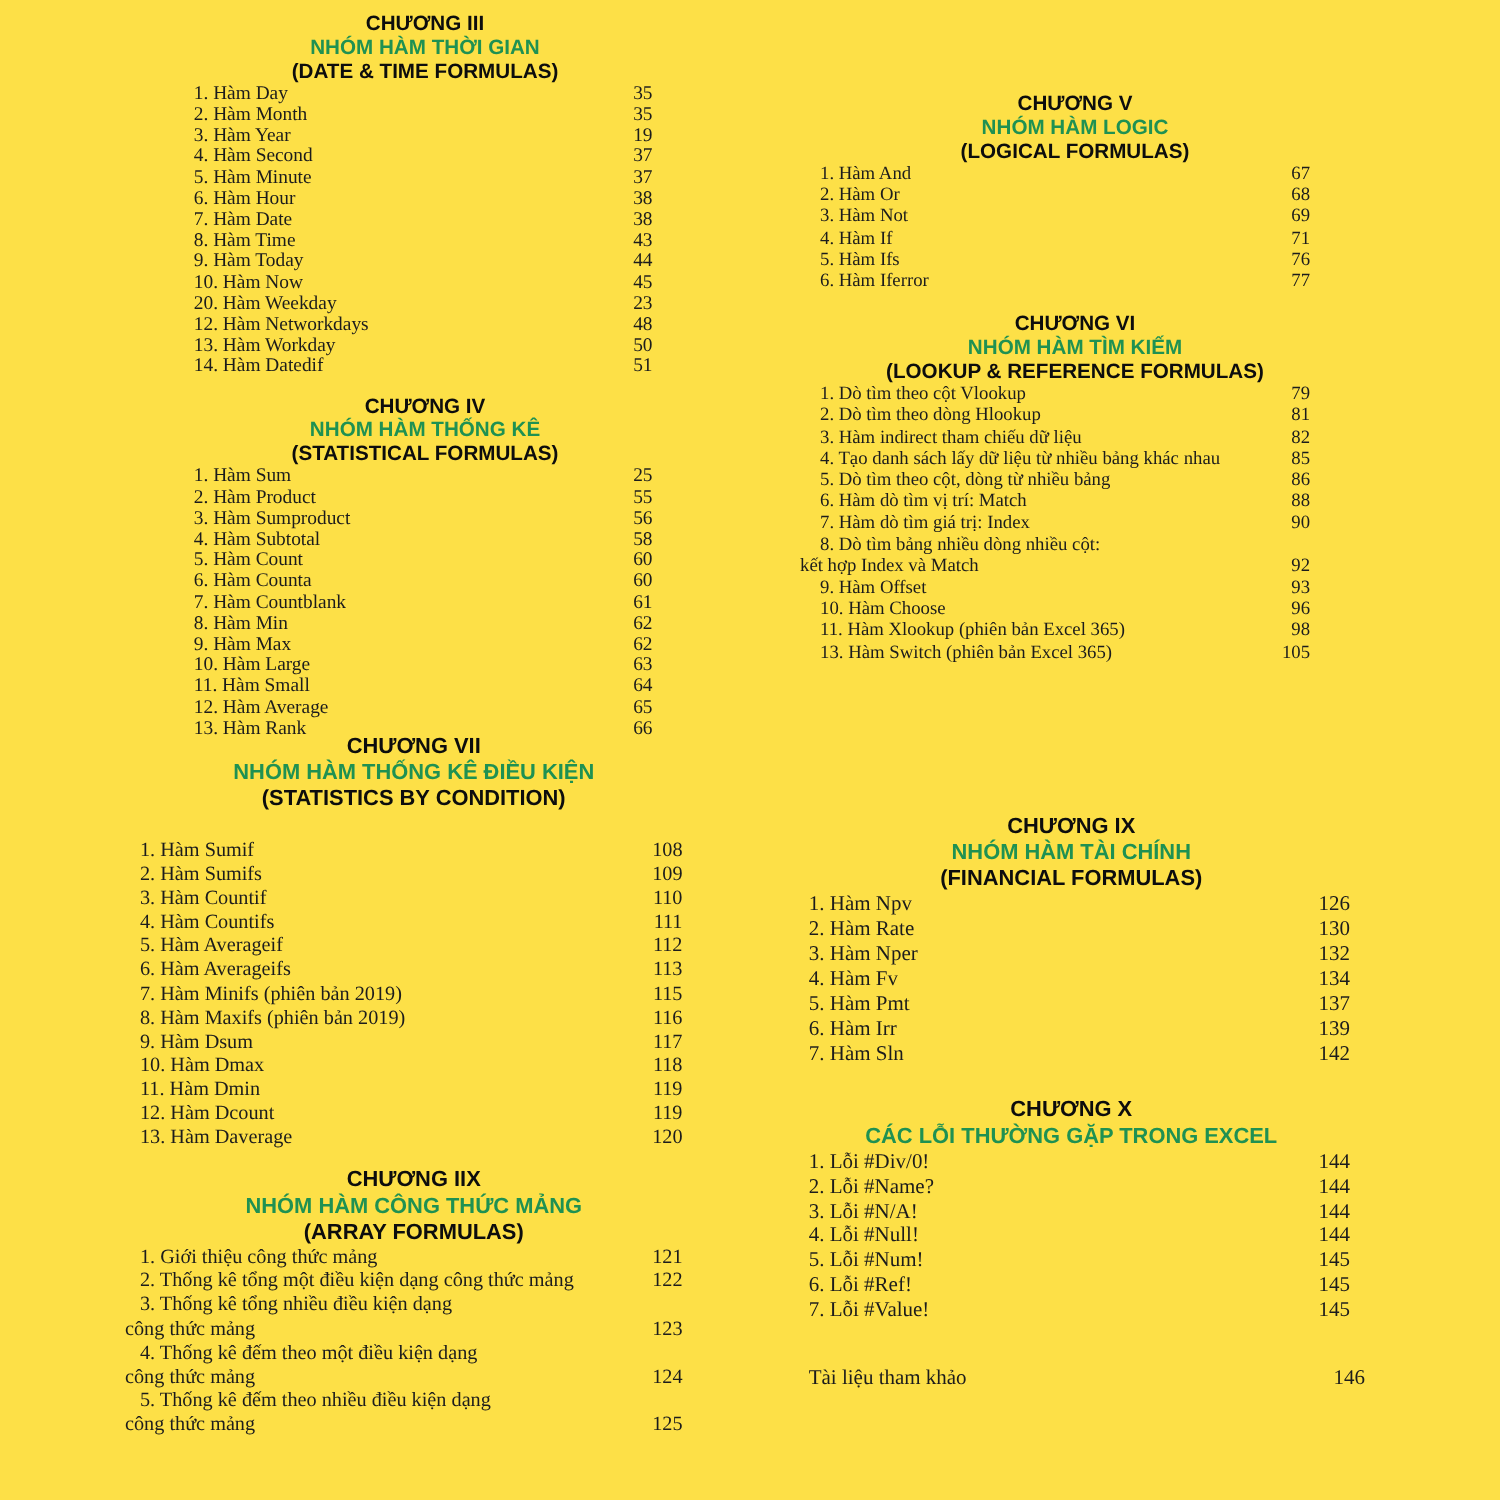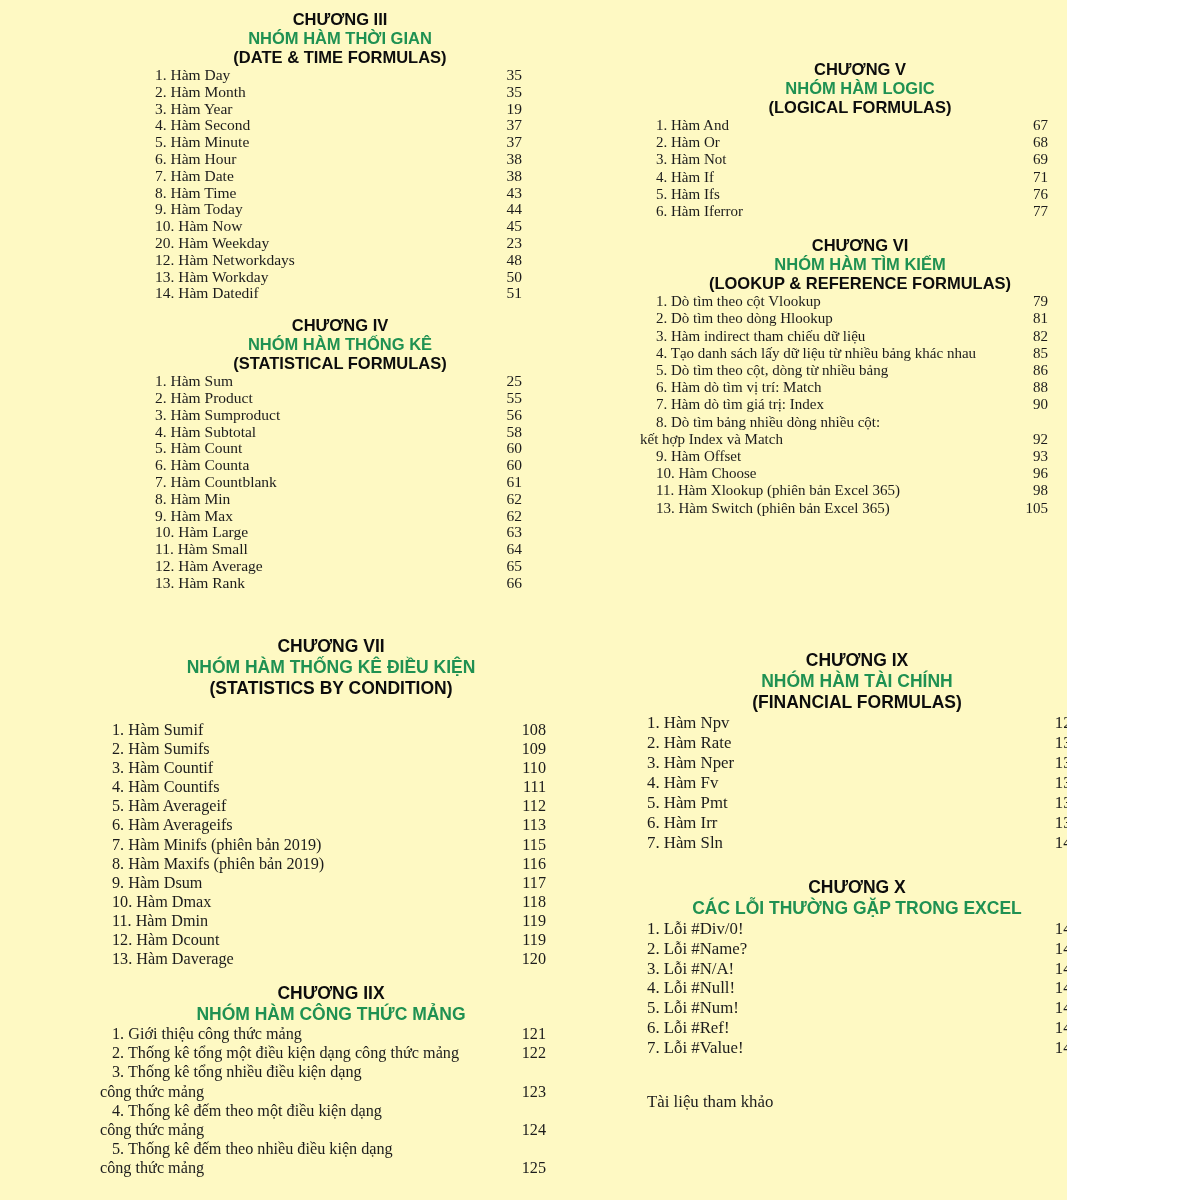--- a/index.html
+++ b/index.html
@@ -2,26 +2,26 @@
 <html style="--green: #1f9152;"><head>
 <meta charset="utf-8">
 <style>
   :root { --green:#1f9152; --ink:#1c1c1c; --head:#0d0d0d; }
   html,body { margin:0; padding:0; }
   body {
     width:1200px; height:1200px; background:#ffffff;
     font-family:"Liberation Serif","DejaVu Serif",serif;
     color:var(--ink);
   }
-  .page { position:relative; width:1067px; height:1200px; overflow:hidden; background:#fef9c3;text-decoration:underline; }
+  .page { position:relative; width:1200px; height:1200px; overflow:hidden; background:#fde047;text-decoration:underline; }
 
   .quad { position:absolute; }
   .q-tl { left:130px; top:10px;  width:420px; }
-  .q-tr { left:640px; top:60px;  width:440px; }
-  .q-bl { left:100px; top:636px; width:462px; }
+  .q-tr { left:640px; top:74px;  width:440px; }
+  .q-bl { left:100px; top:586px; width:462px; }
   .q-br { left:622px; top:650px; width:470px; }
 
   .ch-title, .ch-sub-vi, .ch-sub-en {
     font-family:"Liberation Sans","DejaVu Sans",sans-serif;
     font-weight:bold; text-align:center; color:var(--head);
   }
   .q-tl .ch-title, .q-tl .ch-sub-vi, .q-tl .ch-sub-en,
   .q-tr .ch-title, .q-tr .ch-sub-vi, .q-tr .ch-sub-en { font-size:16.5px; line-height:19px; }
   .q-bl .ch-title, .q-bl .ch-sub-vi, .q-bl .ch-sub-en,
   .q-br .ch-title, .q-br .ch-sub-vi, .q-br .ch-sub-en { font-size:17.5px; line-height:21px; }
@@ -334,20 +334,21 @@
           </div>
           <div class="row">
             <span class="t">13. Hàm Daverage</span>
             <span class="p">120</span>
           </div>
         </div>
     </section>
     <section class="chapter">
       <div class="ch-title">CHƯƠNG IIX</div>
       <div class="ch-sub-vi">NHÓM HÀM CÔNG THỨC MẢNG</div>
+      <div class="ch-sub-en">(ARRAY FORMULAS)</div>
       <div class="rows">
           <div class="row">
             <span class="t">1. Giới thiệu công thức mảng</span>
             <span class="p">121</span>
           </div>
           <div class="row">
             <span class="t">2. Thống kê tổng một điều kiện dạng công thức mảng</span>
             <span class="p">122</span>
           </div>
           <div class="row">

